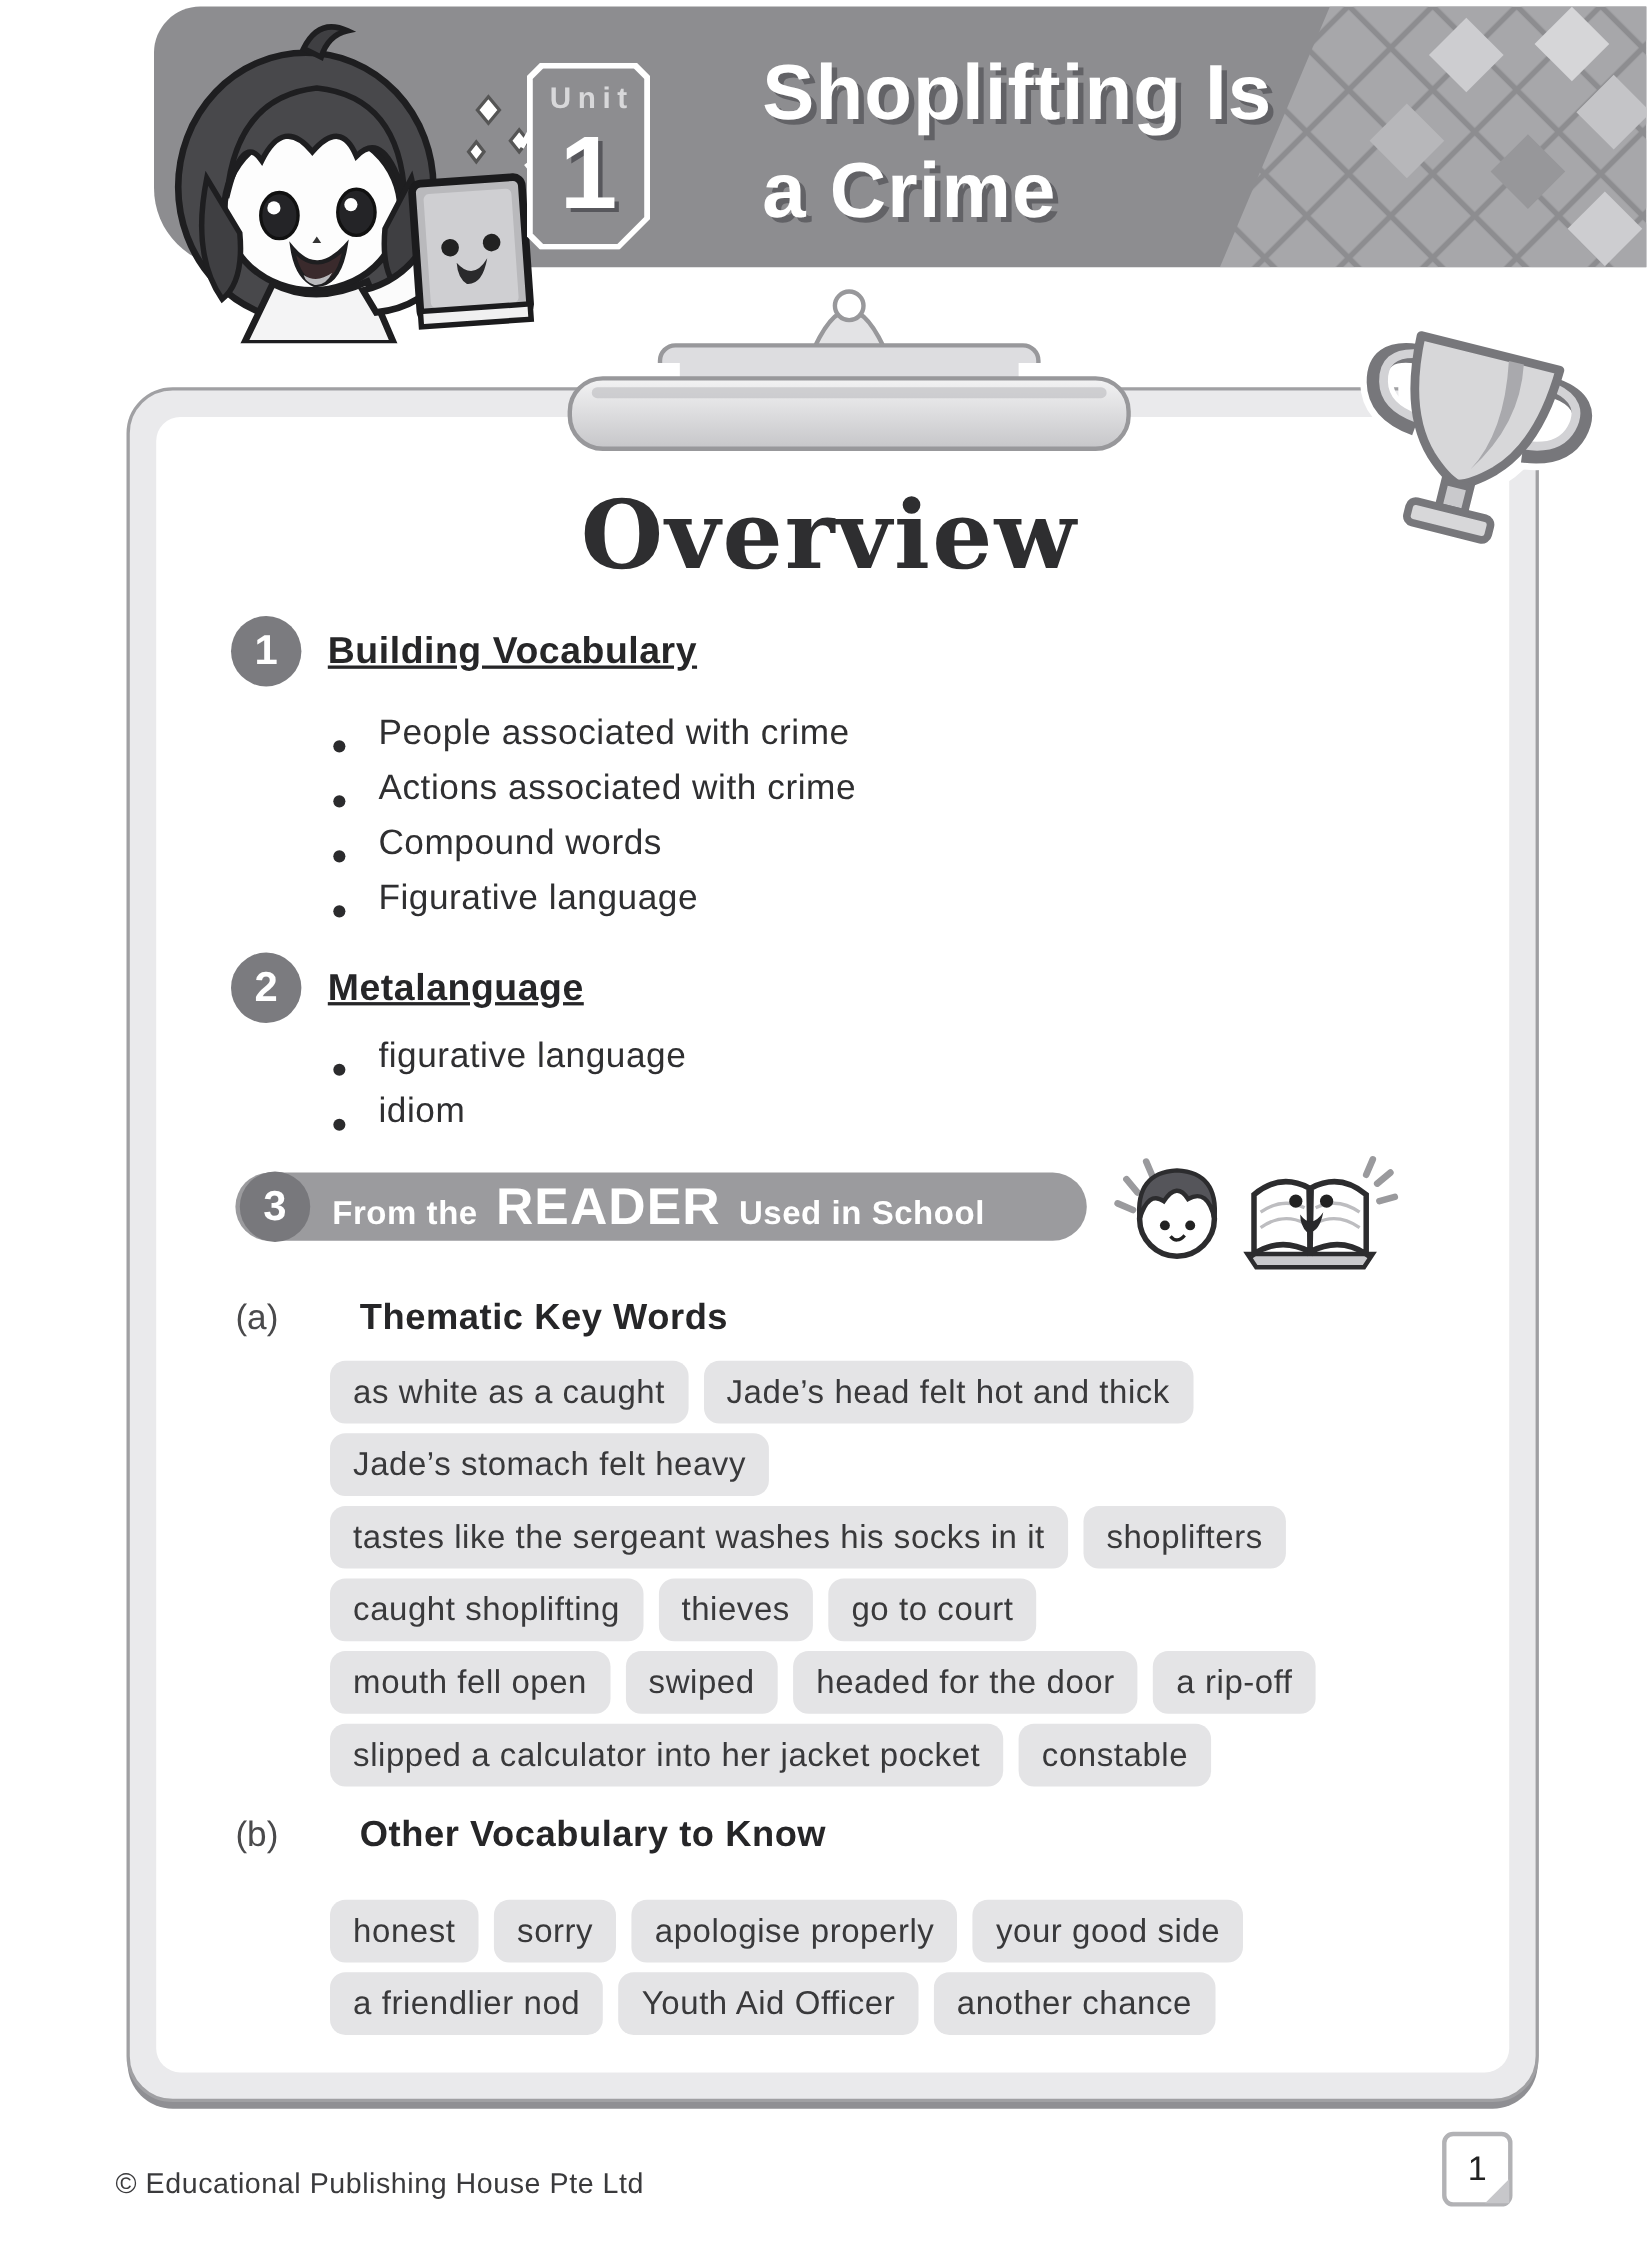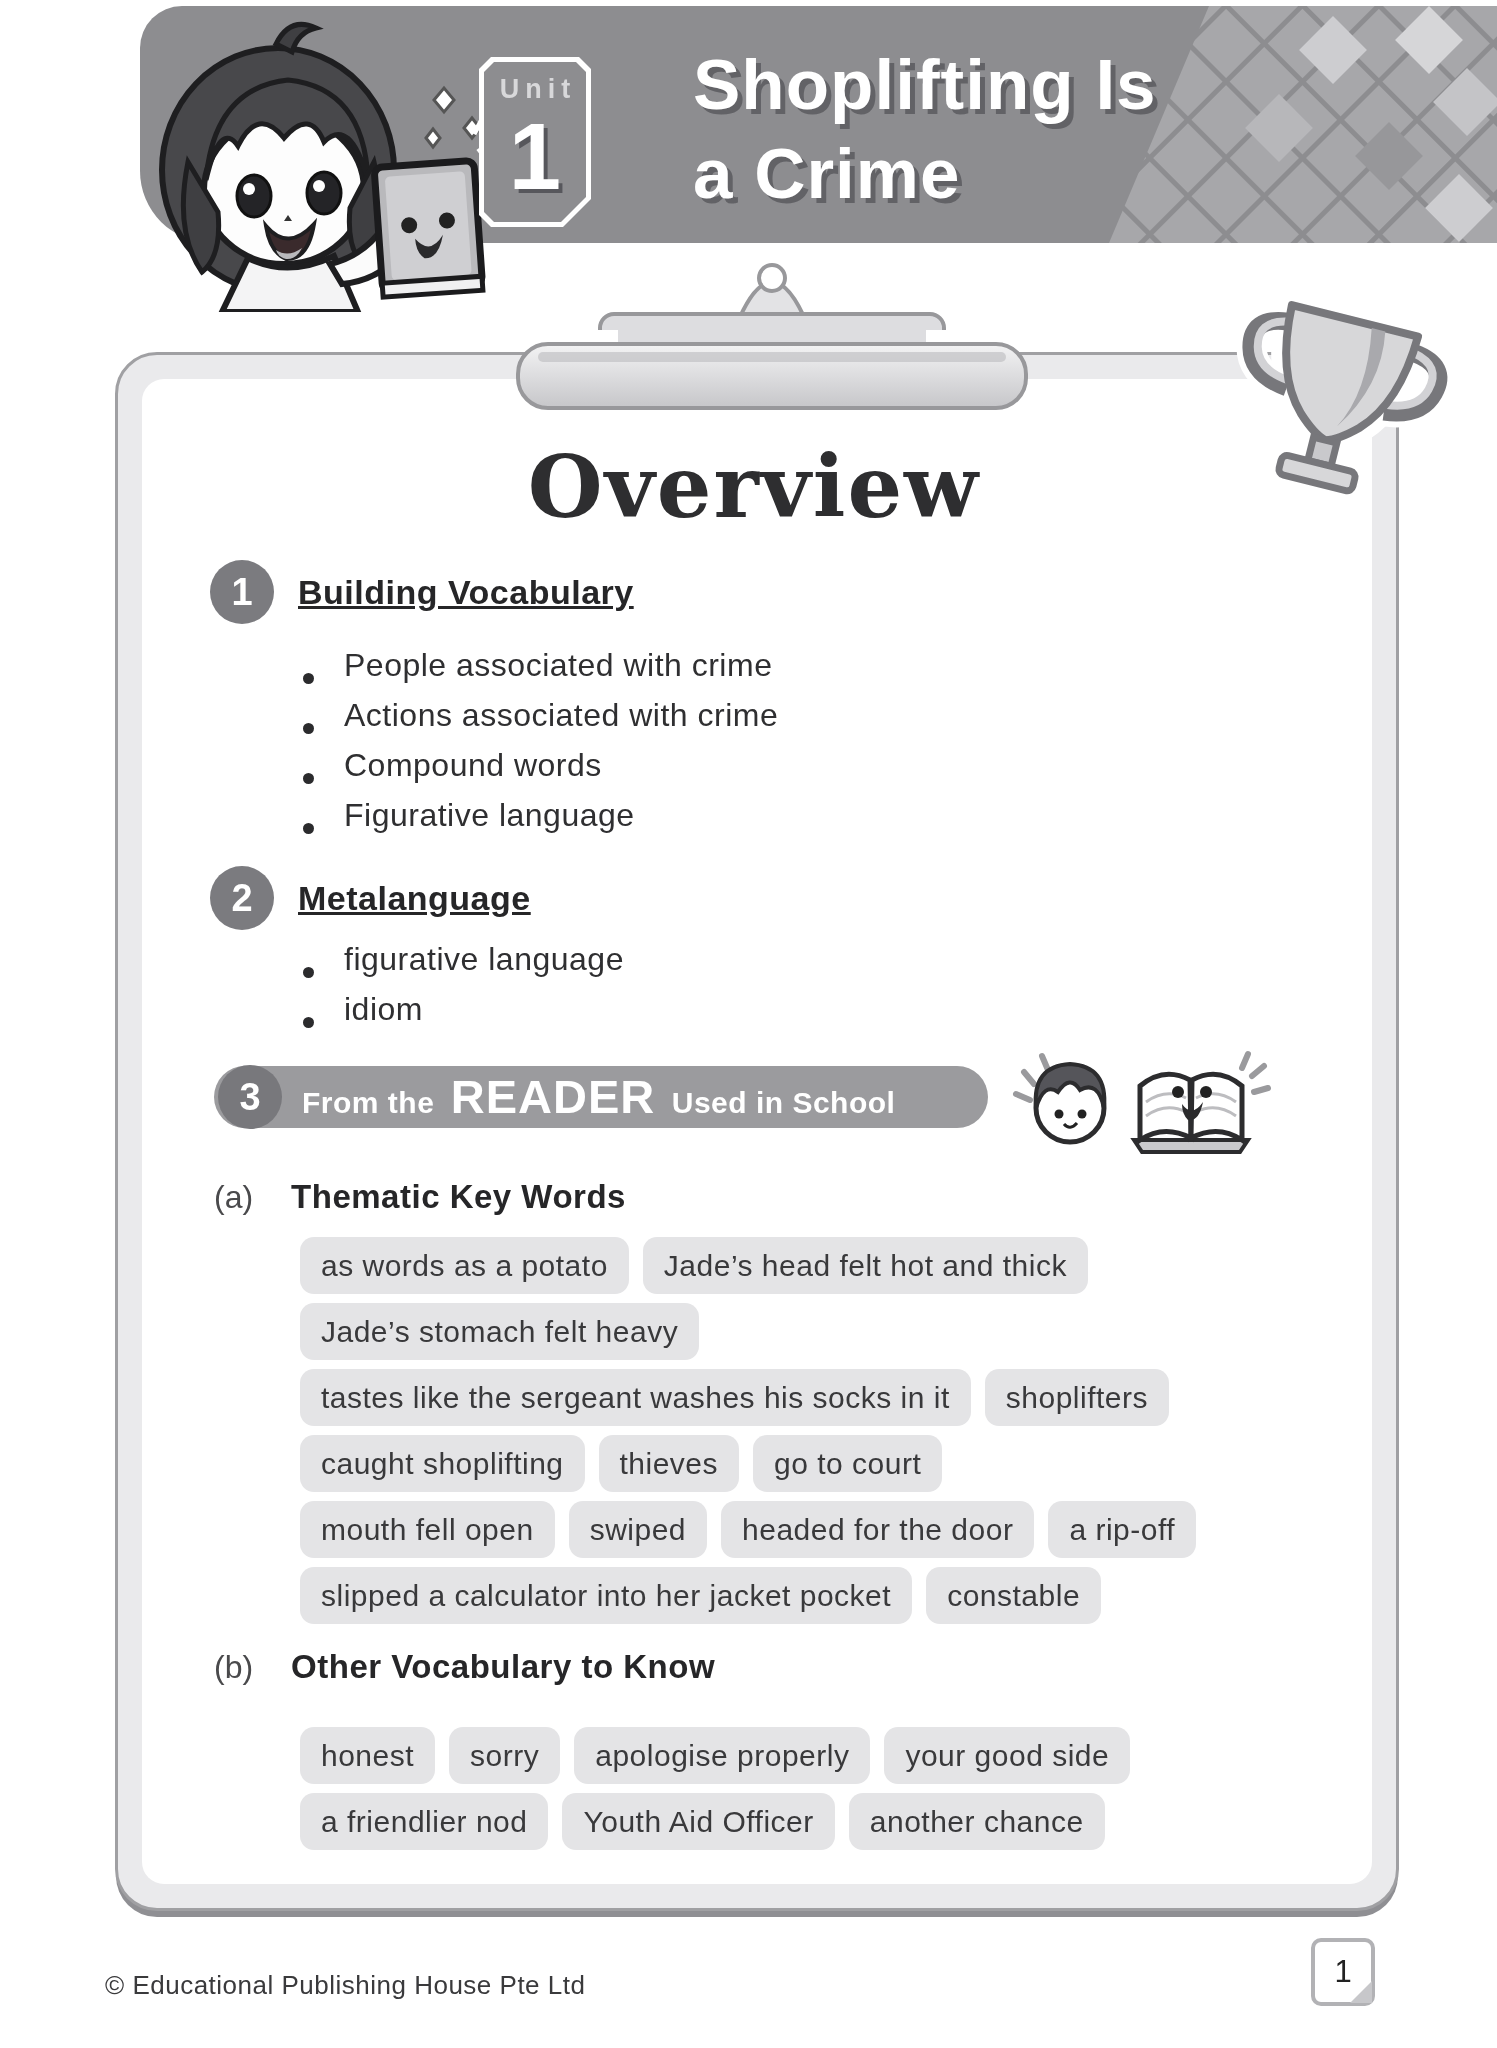--- a/index.html
+++ b/index.html
@@ -48,21 +48,21 @@
   .s3-banner{position:absolute;left:214px;top:1066px;width:774px;height:62px;background:#9b9b9e;
          border-radius:31px;line-height:62px;white-space:nowrap;padding-left:88px;box-sizing:border-box;}
   .s3-circle{position:absolute;left:4px;top:-1px;width:64px;height:64px;border-radius:50%;background:#78787c;
          color:#fff;font-size:38px;font-weight:bold;text-align:center;line-height:64px;}
   .s3-prefix,.s3-suffix{font-size:30px;font-weight:bold;color:#fff;letter-spacing:.5px;}
   .s3-reader{font-size:47px;font-weight:bold;color:#fff;letter-spacing:1px;margin:0 12px;}
   .s3-icons{position:absolute;left:1012px;top:1044px;}
 
   .sub-heading{position:absolute;display:flex;gap:38px;align-items:baseline;}
   .sub-label{font-size:32px;color:#4a4a4c;}
-  .sub-title{font-size:33px;font-weight:bold;color:#262628;letter-spacing:.5px;}
+  .sub-title{font-size:33px;font-weight:bold;color:#262628;letter-spacing:.5px;margin-left:36px;}
 
   .chips{position:absolute;left:300px;display:flex;flex-direction:column;gap:9px;}
   .chip-row{display:flex;gap:14px;white-space:nowrap;}
   .chip{background:#e4e4e6;border-radius:14px;padding:0 21px;height:57px;line-height:57px;
         font-size:30px;color:#39393b;letter-spacing:.5px;}
 
   
   .copyright{position:absolute;left:105px;top:1970px;font-size:26px;color:#3a3a3c;letter-spacing:.5px;}
   .page-badge{position:absolute;left:1311px;top:1938px;width:64px;height:68px;background:#fff;
         border:4px solid #b2b2b5;border-radius:10px;box-sizing:border-box;
@@ -259,21 +259,21 @@
       <path d="M170 60 Q180 74 191 58 Q187 78 176 76 Q170 70 170 60 Z" fill="#2a2a2c"></path>
     </g>
   </svg>
 
   <div class="sub-heading" style="left:214px;top:1178px;">
     <span class="sub-label">(a)</span>
     <span class="sub-title">Thematic Key Words</span>
   </div>
   <div class="chips" style="top:1237px;">
     <div class="chip-row">
-      <span class="chip">as words as a potato</span>
+      <span class="chip">as white as a caught</span>
       <span class="chip">Jade’s head felt hot and thick</span>
     </div>
     <div class="chip-row">
       <span class="chip">Jade’s stomach felt heavy</span>
     </div>
     <div class="chip-row">
       <span class="chip">tastes like the sergeant washes his socks in it</span>
       <span class="chip">shoplifters</span>
     </div>
     <div class="chip-row">

